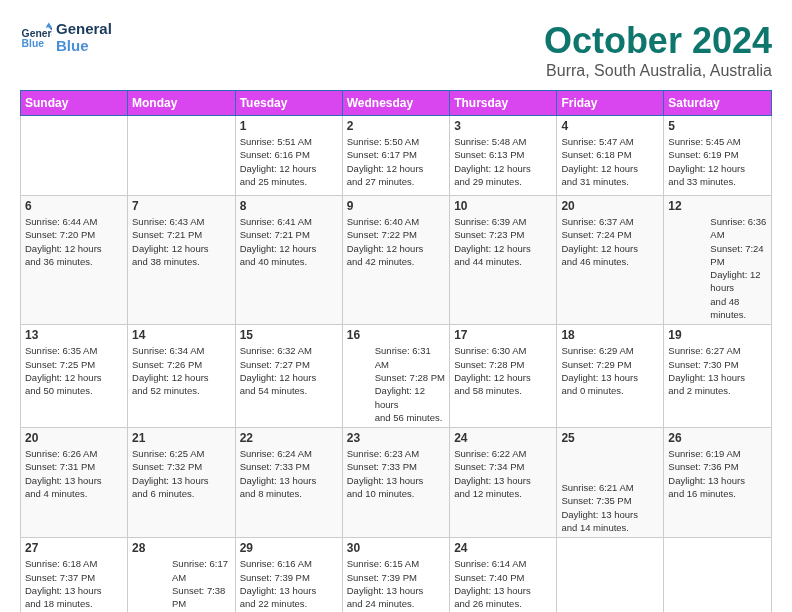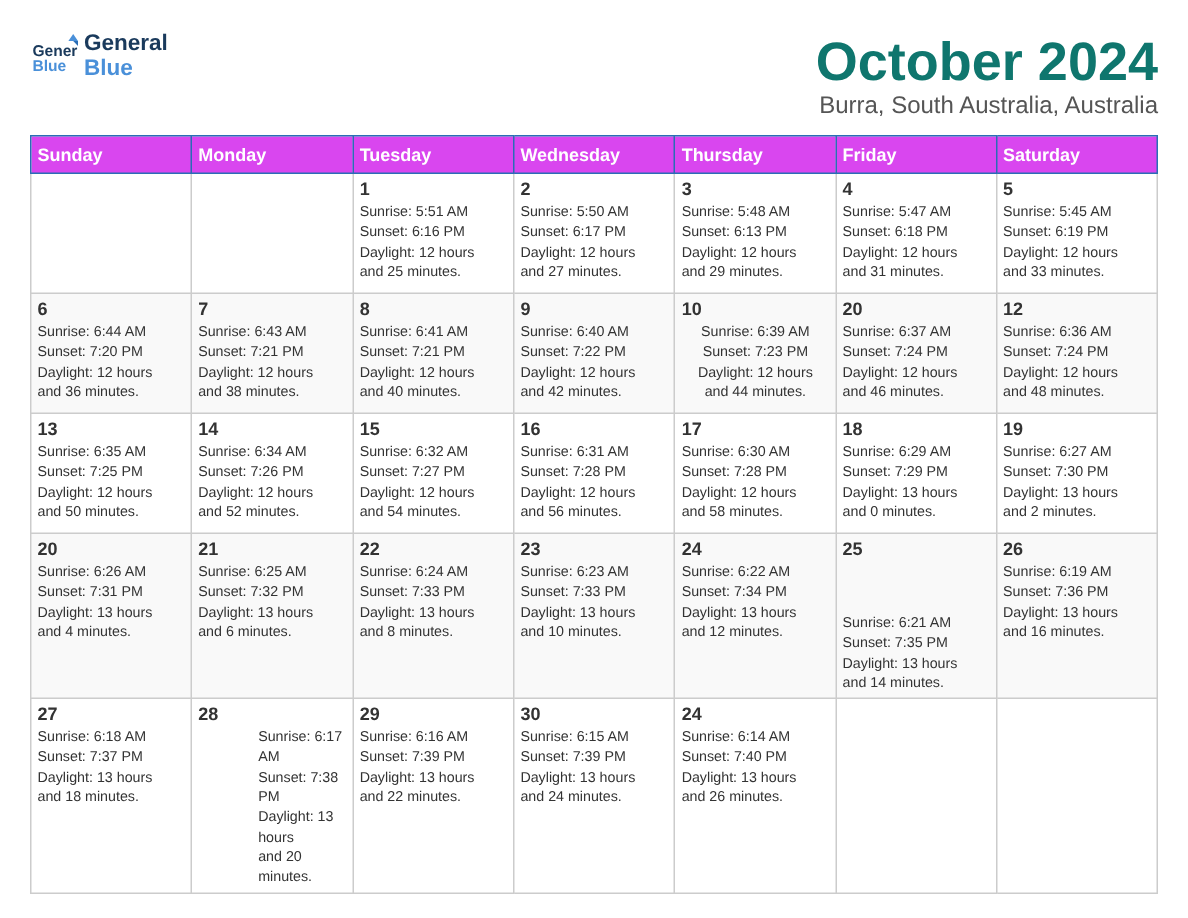--- a/index.html
+++ b/index.html
@@ -174,35 +174,35 @@
         </td>
         <td>
           <span class="day-num">9</span>
           <div class="day-info" style="white-space: pre-line;">Sunrise: 6:40 AM
 Sunset: 7:22 PM
 Daylight: 12 hours
 and 42 minutes.</div>
         </td>
         <td>
           <span class="day-num">10</span>
-          <div class="day-info" style="white-space: pre-line; text-align: center;">Sunrise: 6:39 AM
+          <div class="day-info" style="white-space: pre-line;">Sunrise: 6:39 AM
 Sunset: 7:23 PM
 Daylight: 12 hours
 and 44 minutes.</div>
         </td>
         <td>
           <span class="day-num">20</span>
           <div class="day-info" style="white-space: pre-line;">Sunrise: 6:37 AM
 Sunset: 7:24 PM
 Daylight: 12 hours
 and 46 minutes.</div>
         </td>
         <td>
           <span class="day-num">12</span>
-          <div class="day-info" style="white-space: pre-line;">Sunrise: 6:36 AM
+          <div class="day-info" style="white-space: pre-line; margin-left: 42px;">Sunrise: 6:36 AM
 Sunset: 7:24 PM
 Daylight: 12 hours
 and 48 minutes.</div>
         </td>
       </tr>
       <tr>
         <td>
           <span class="day-num">13</span>
           <div class="day-info" style="white-space: pre-line;">Sunrise: 6:35 AM
 Sunset: 7:25 PM
@@ -218,21 +218,21 @@
         </td>
         <td>
           <span class="day-num">15</span>
           <div class="day-info" style="white-space: pre-line;">Sunrise: 6:32 AM
 Sunset: 7:27 PM
 Daylight: 12 hours
 and 54 minutes.</div>
         </td>
         <td>
           <span class="day-num">16</span>
-          <div class="day-info" style="white-space: pre-line;">Sunrise: 6:31 AM
+          <div class="day-info" style="white-space: pre-line; margin-left: 28px;">Sunrise: 6:31 AM
 Sunset: 7:28 PM
 Daylight: 12 hours
 and 56 minutes.</div>
         </td>
         <td>
           <span class="day-num">17</span>
           <div class="day-info" style="white-space: pre-line;">Sunrise: 6:30 AM
 Sunset: 7:28 PM
 Daylight: 12 hours
 and 58 minutes.</div>

